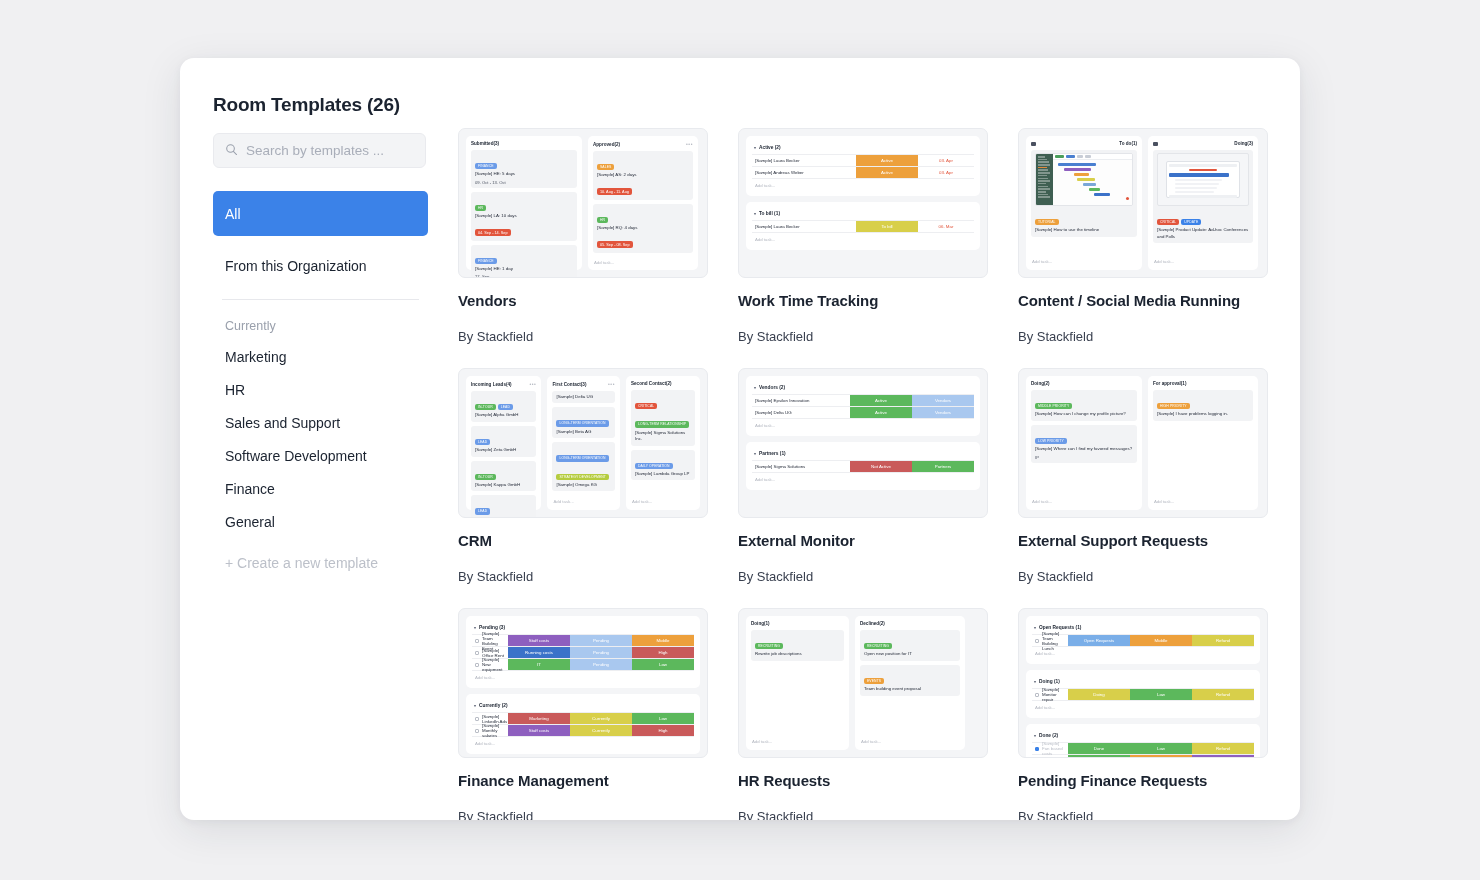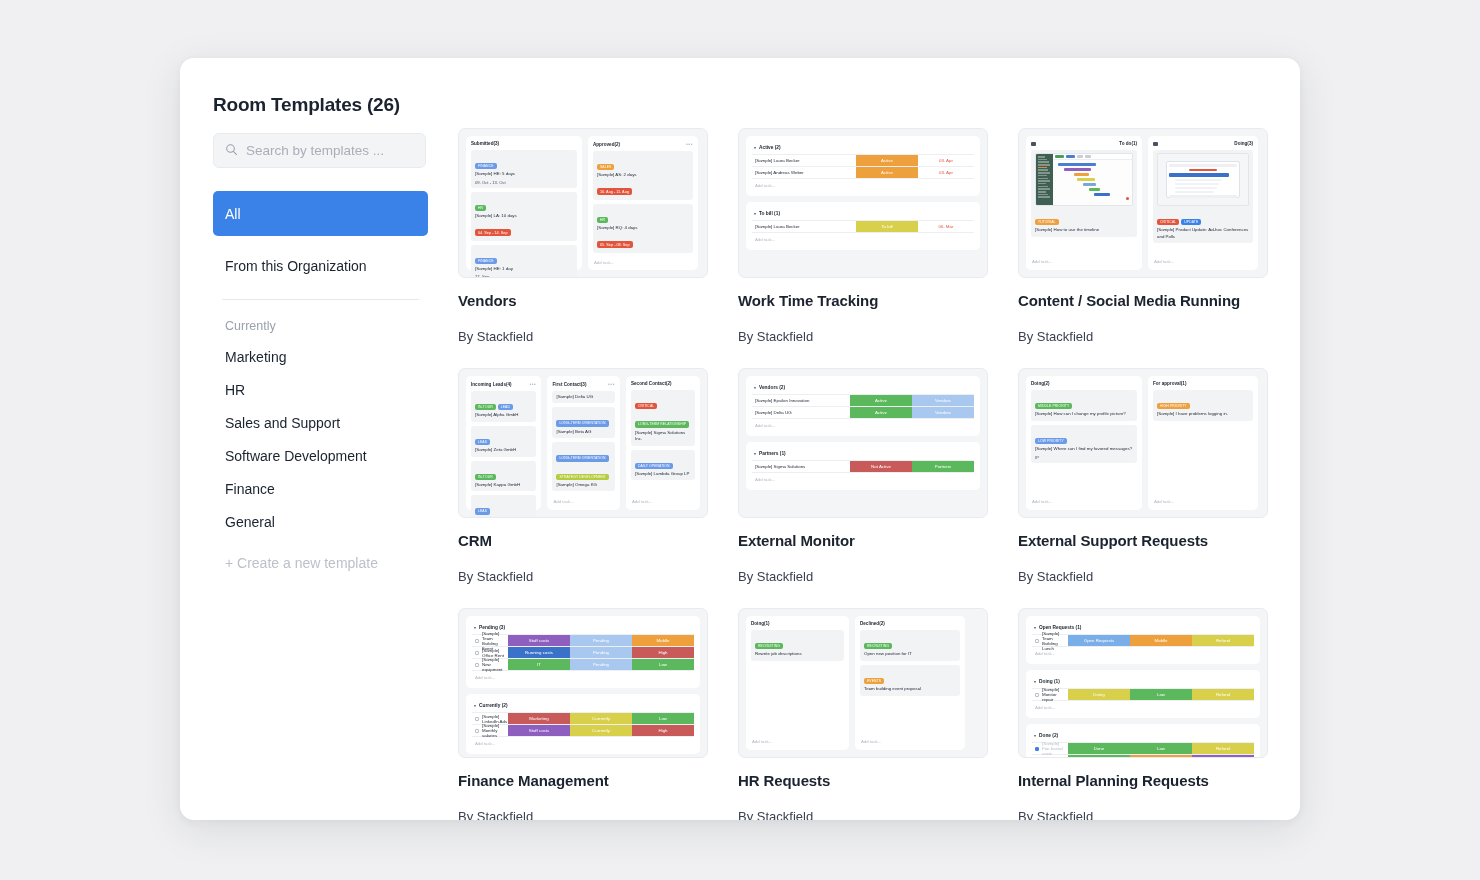--- a/index.html
+++ b/index.html
@@ -671,19 +671,19 @@
                   <div class="lname">
                     <span style="color: rgb(185, 189, 198);">[Sample] New tablet</span>
                   </div>
                   <div class="cell" style="width: 62px; flex: 0 0 auto; background: rgb(92, 184, 92);">Done</div>
                   <div class="cell" style="width: 62px; flex: 0 0 auto; background: rgb(237, 160, 60);">Middle</div>
                   <div class="cell" style="width: 62px; flex: 0 0 auto; background: rgb(142, 95, 191);">Work</div>
                 </div>
               </div>
             </div>
           </div>
-          <div class="tname">Internal Planning Requests</div>
+          <div class="tname">Pending Finance Requests</div>
           <div class="tauth">By Stackfield</div>
         </div>
       </div>
 
   </div>
 </div>
 
 </body></html>

